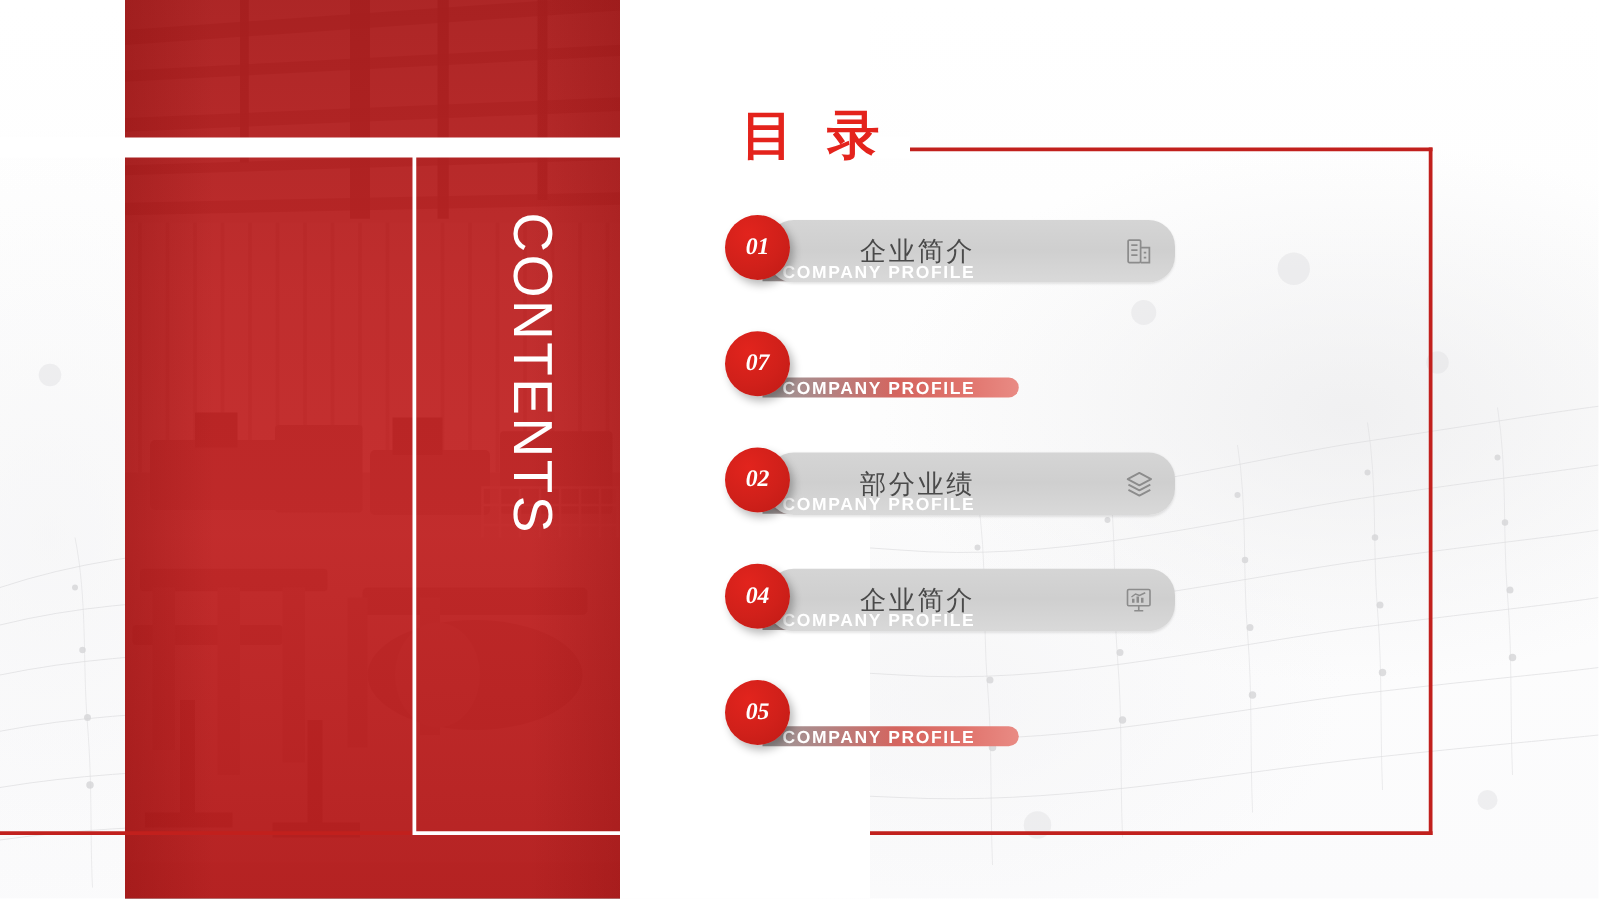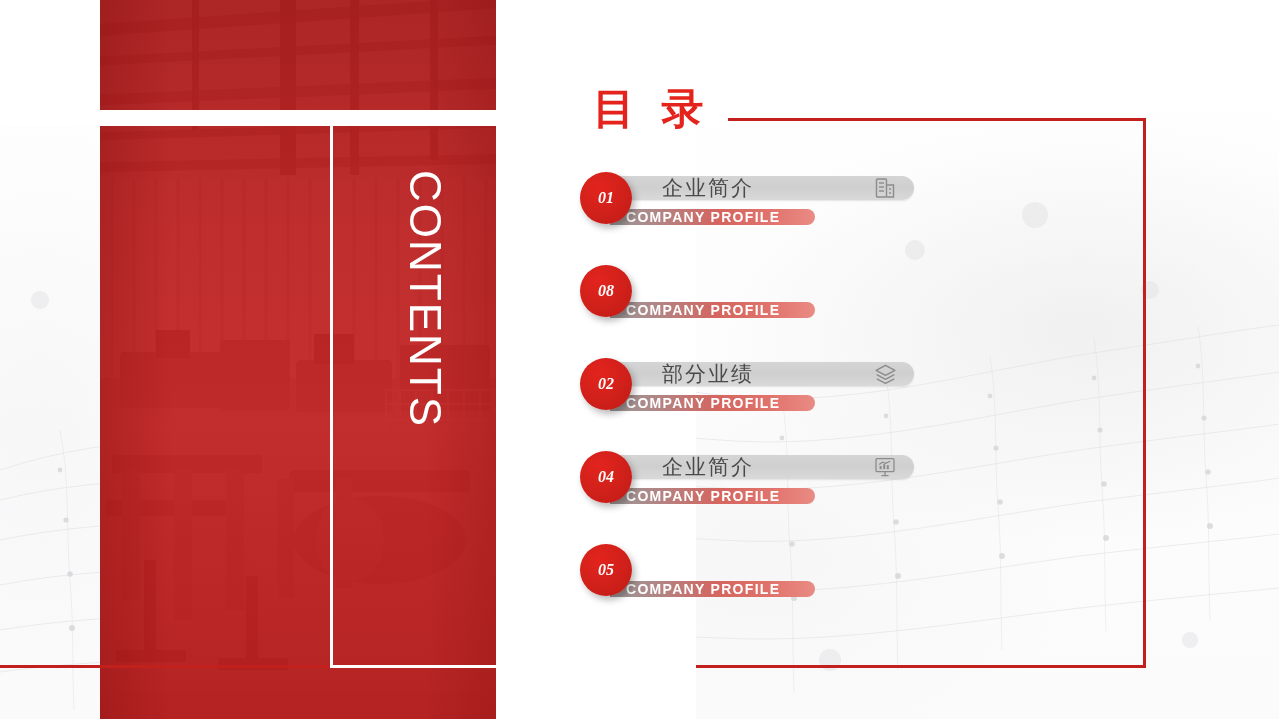--- a/index.html
+++ b/index.html
@@ -178,24 +178,24 @@
   .menu-item {
     position: relative;
     height: 72px;
     margin-bottom: 21px;
   }
   .menu-item:last-child { margin-bottom: 0; }
 
   
   .pill {
     position: absolute;
-    left: 8px;
+    left: 34px;
     top: 4px;
     width: 326px;
-    height: 24px;
+    height: 50px;
     border-radius: 21px;
     background: linear-gradient(180deg, #d5d5d5 0%, #cfcfcf 48%, #d9d9d9 100%);
     box-shadow: 0 1px 2px rgba(0,0,0,0.10);
   }
   .pill-title {
     position: absolute;
     left: 74px;
     top: 50%;
     transform: translateY(-50%);
     color: #4a4a4a;
@@ -254,21 +254,21 @@
     border-radius: 50%;
     background: radial-gradient(circle at 36% 30%, #e2241d 0%, #d0201a 55%, #bf1a15 100%);
     box-shadow: 3px 4px 7px rgba(0,0,0,0.28);
     display: flex;
     align-items: center;
     justify-content: center;
     z-index: 4;
   }
   .num-circle span {
     color: #ffffff;
-    font-size: 16px;
+    font-size: 19px;
     font-style: italic;
     font-weight: 700;
     font-family: "Liberation Serif", "DejaVu Serif", serif;
     letter-spacing: 0px;
   }
 </style>
 </head>
 <body>
 
 <div class="slide">
@@ -497,21 +497,21 @@
       </div>
       <div class="num-circle">
         <span>01</span>
       </div>
     </div>
 
     <div class="menu-item">
       <div class="subbar"></div>
       <div class="subbar-text">COMPANY  PROFILE</div>
       <div class="num-circle">
-        <span>08</span>
+        <span>07</span>
       </div>
     </div>
 
     <div class="menu-item">
       <div class="subbar"></div>
       <div class="subbar-text">COMPANY  PROFILE</div>
       <div class="pill">
         <div class="pill-title">部分业绩</div>
         <div class="pill-icon">
           <svg width="25" height="25" viewBox="0 0 24 24" fill="none" stroke="#8c8c8c" stroke-width="1.4" stroke-linejoin="round">

